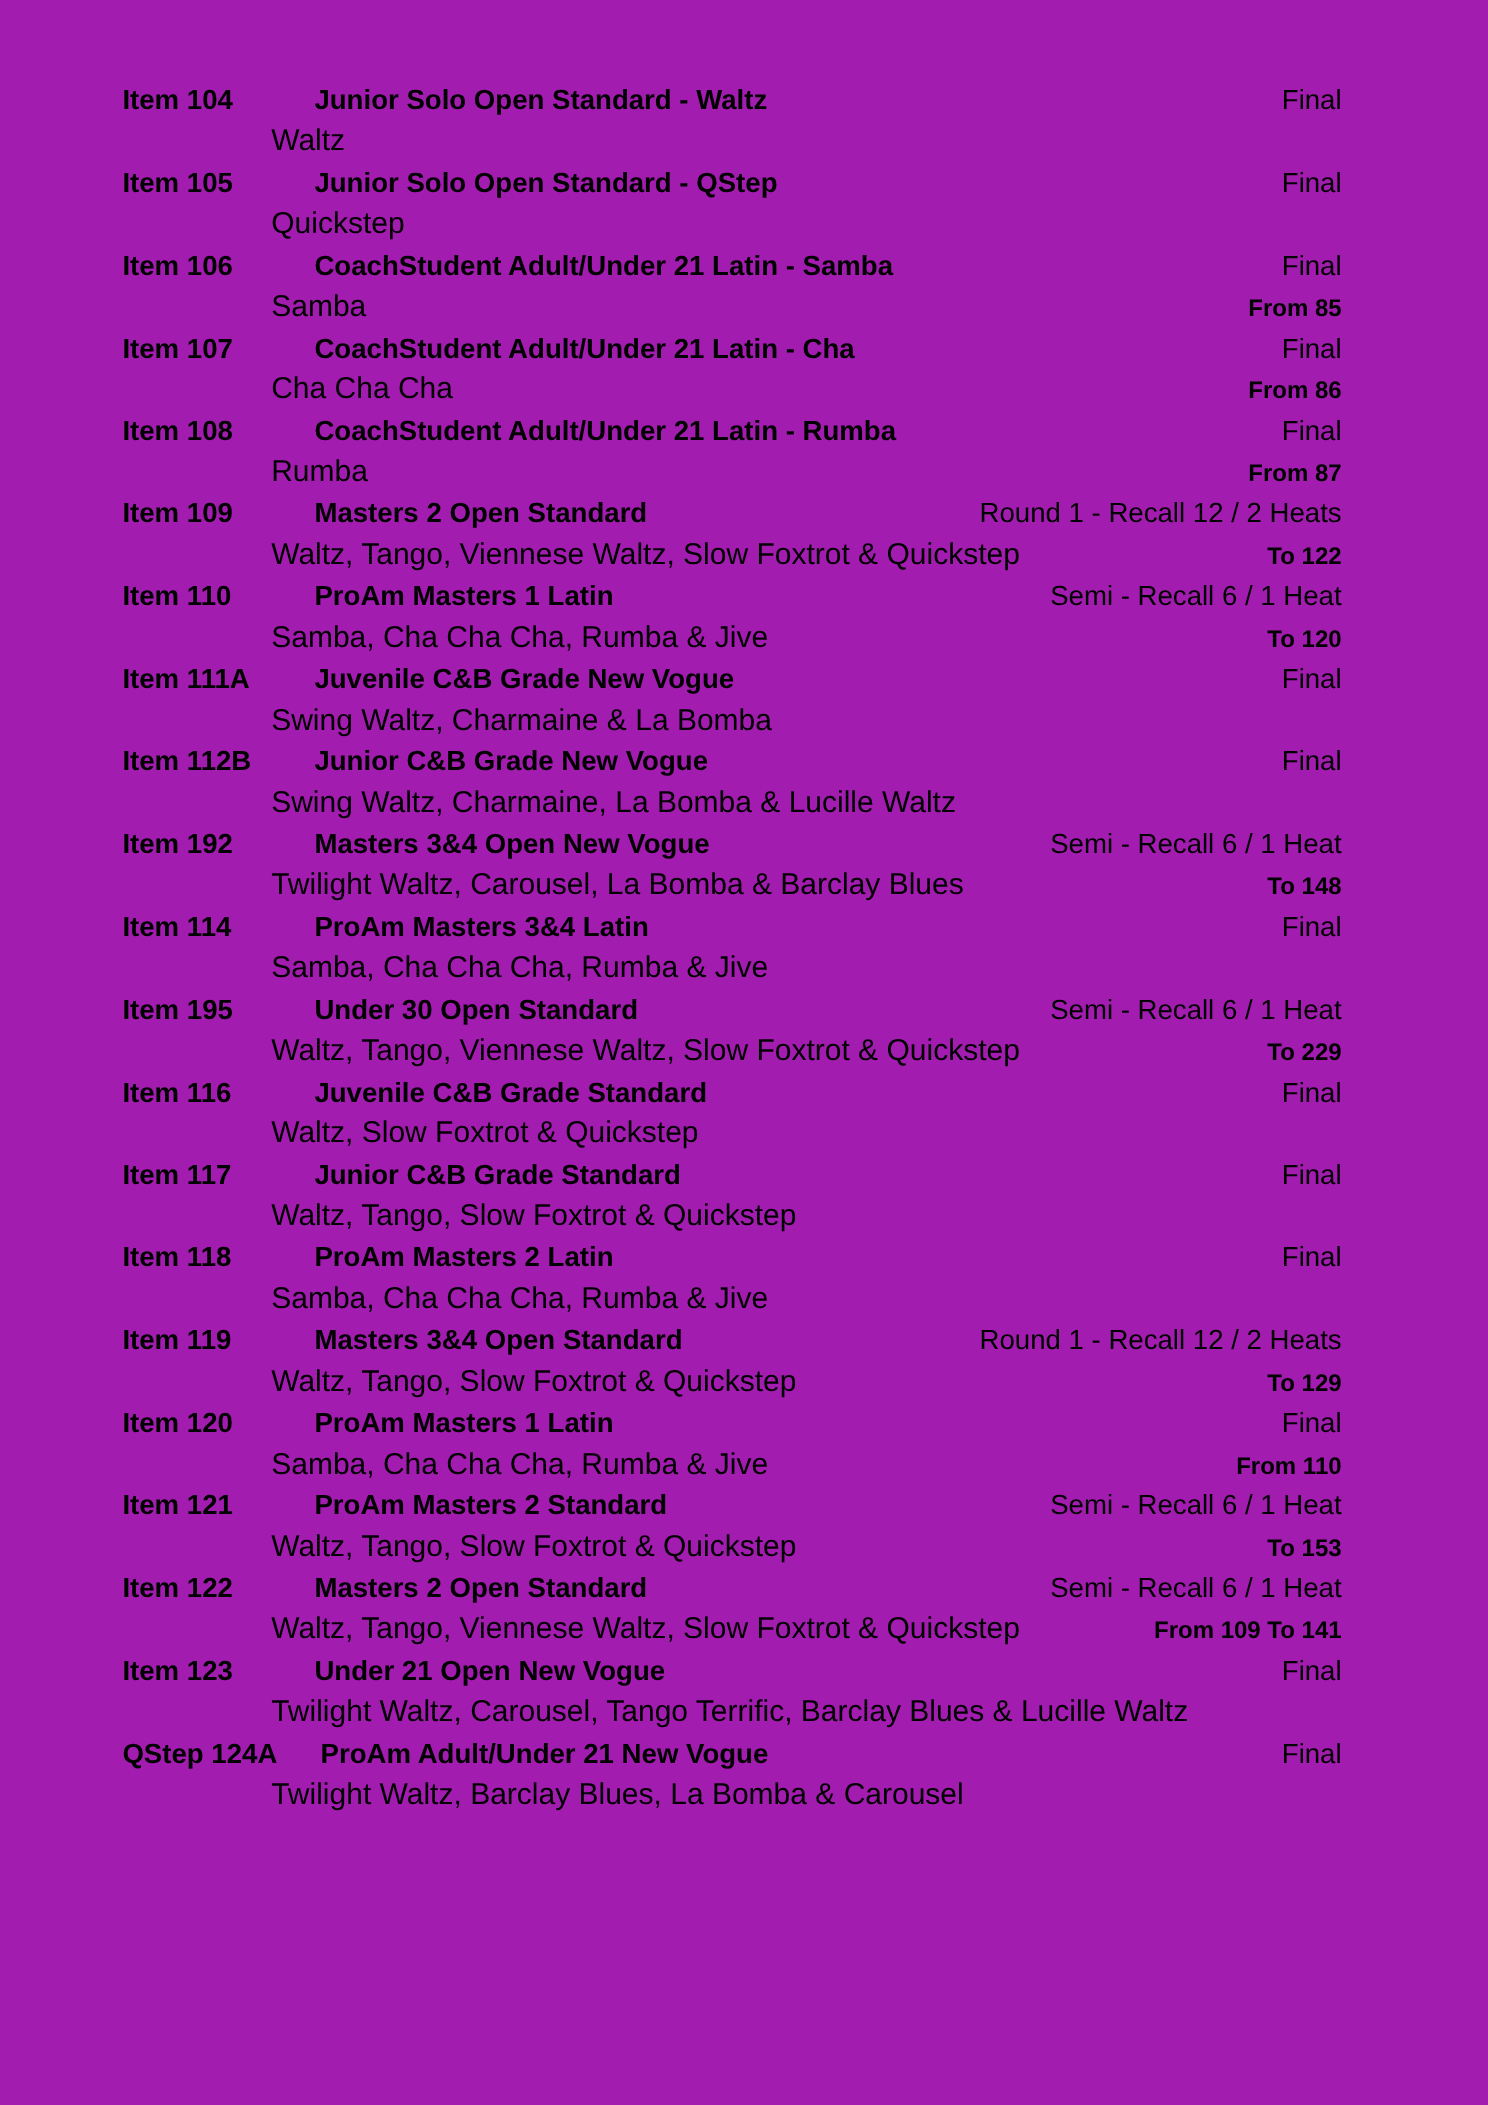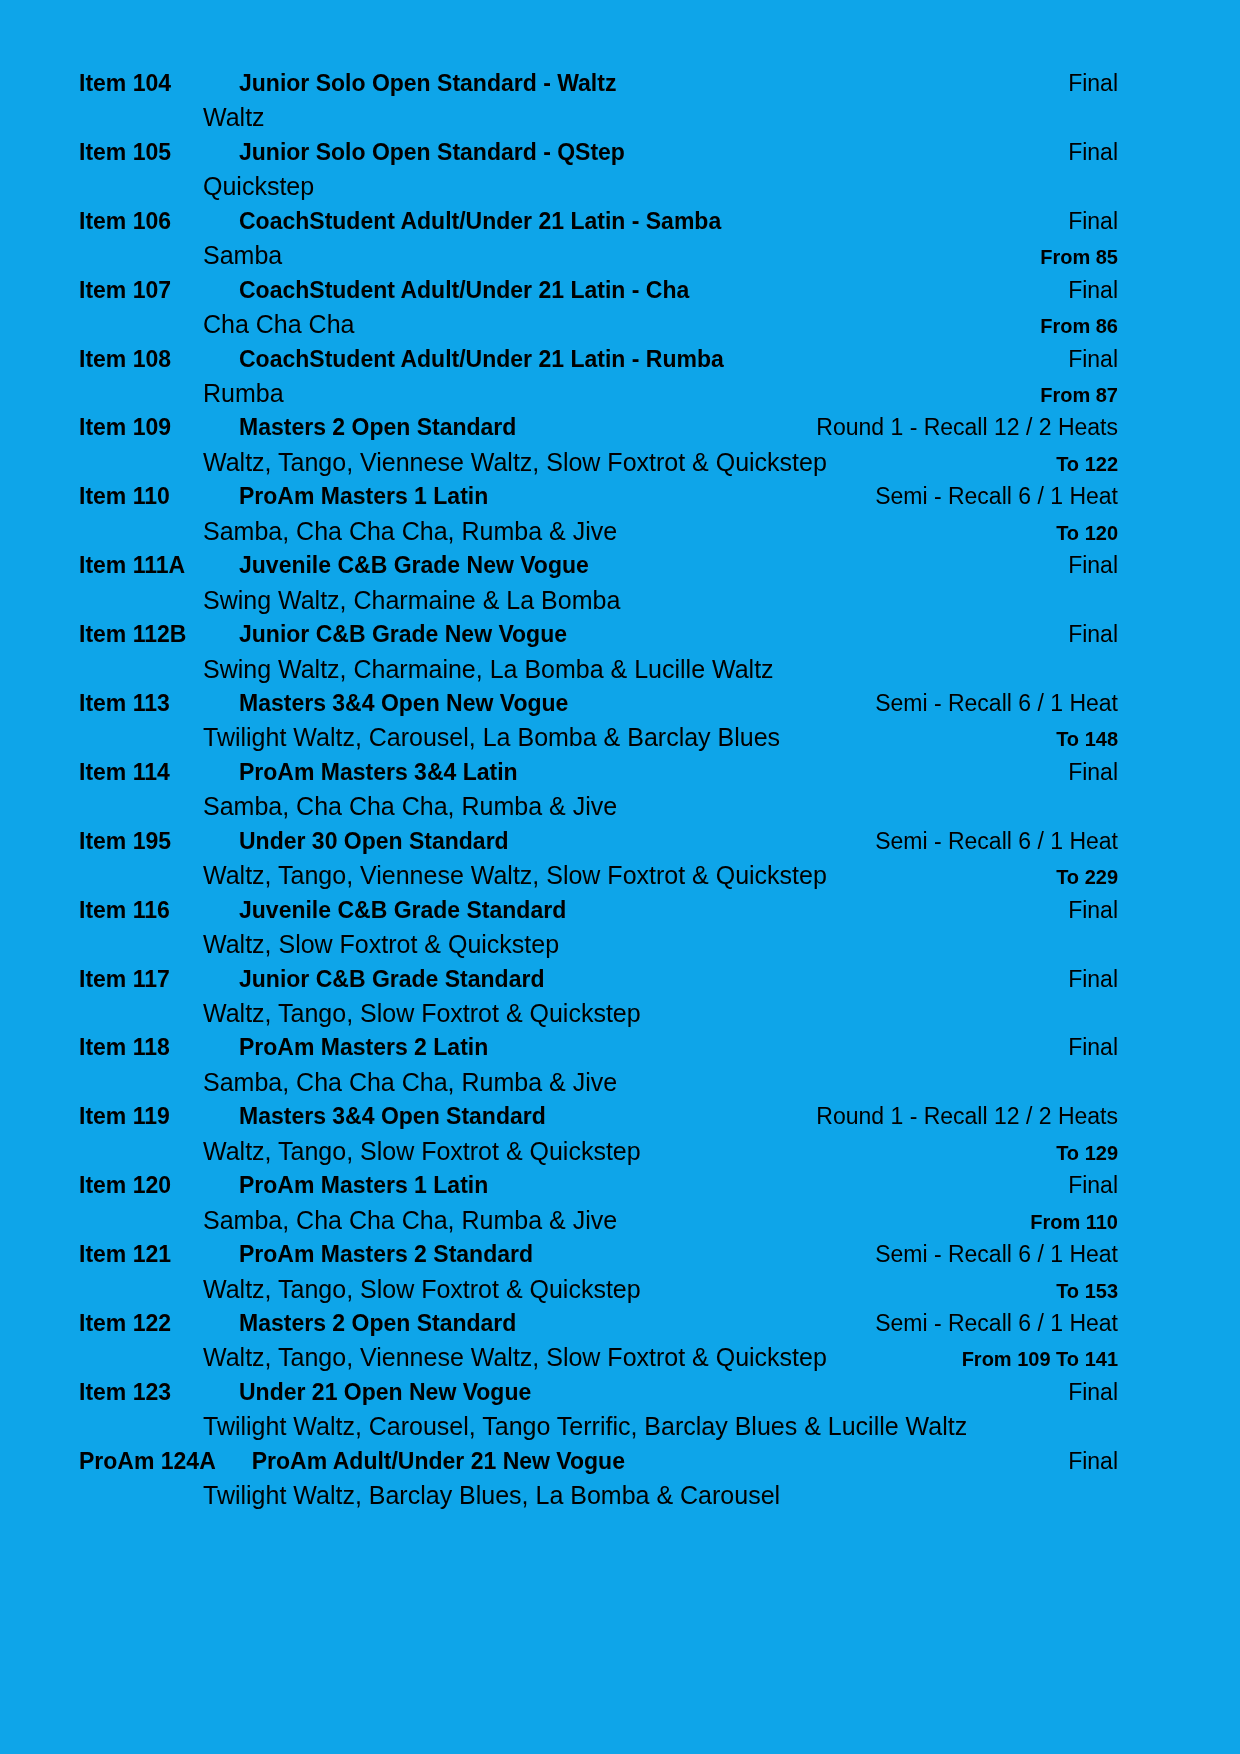--- a/index.html
+++ b/index.html
@@ -11,22 +11,22 @@
     width: 1240px;
     height: 1754px;
     font-family: "Liberation Sans", sans-serif;
     color: #000000;
     overflow: hidden;
   }
   .page {
     box-sizing: border-box;
     width: 1240px;
     height: 1754px;
-    padding: 66px 122px 0 79px;
-    background: #0ea5e9;
+    padding: 66px 122px 0 102px;
+    background: #a21caf;
   }
   .item {
     height: 68.9px;
   }
   .row {
     display: flex;
     align-items: baseline;
     height: 34.45px;
     line-height: 34.45px;
     white-space: nowrap;
@@ -181,21 +181,21 @@
     </div>
     <div class="row">
       <div class="num-col"></div>
       <div class="dances-col">Swing Waltz, Charmaine, La Bomba &amp; Lucille Waltz</div>
       <div class="note-col"></div>
     </div>
   </div>
 
   <div class="item">
     <div class="row">
-      <div class="num-col">Item 113</div>
+      <div class="num-col">Item 192</div>
       <div class="title-col">Masters 3&amp;4 Open New Vogue</div>
       <div class="status-col">Semi - Recall 6 / 1 Heat</div>
     </div>
     <div class="row">
       <div class="num-col"></div>
       <div class="dances-col">Twilight Waltz, Carousel, La Bomba &amp; Barclay Blues</div>
       <div class="note-col">To 148</div>
     </div>
   </div>
 
@@ -324,21 +324,21 @@
     </div>
     <div class="row">
       <div class="num-col"></div>
       <div class="dances-col">Twilight Waltz, Carousel, Tango Terrific, Barclay Blues &amp; Lucille Waltz</div>
       <div class="note-col"></div>
     </div>
   </div>
 
   <div class="item">
     <div class="row">
-      <div class="num-col">ProAm 124A</div>
+      <div class="num-col">QStep 124A</div>
       <div class="title-col">ProAm Adult/Under 21 New Vogue</div>
       <div class="status-col">Final</div>
     </div>
     <div class="row">
       <div class="num-col"></div>
       <div class="dances-col">Twilight Waltz, Barclay Blues, La Bomba &amp; Carousel</div>
       <div class="note-col"></div>
     </div>
   </div>
 </div>

